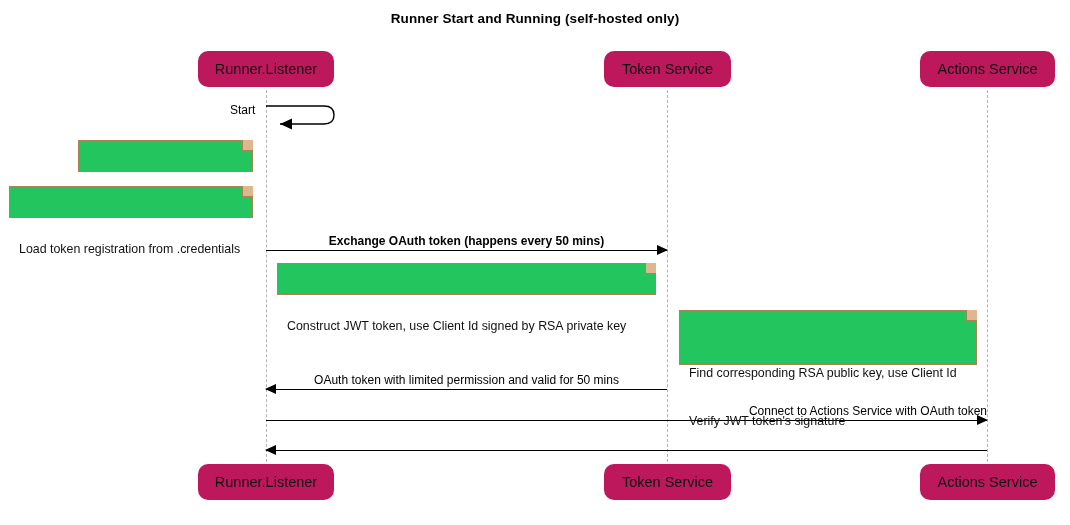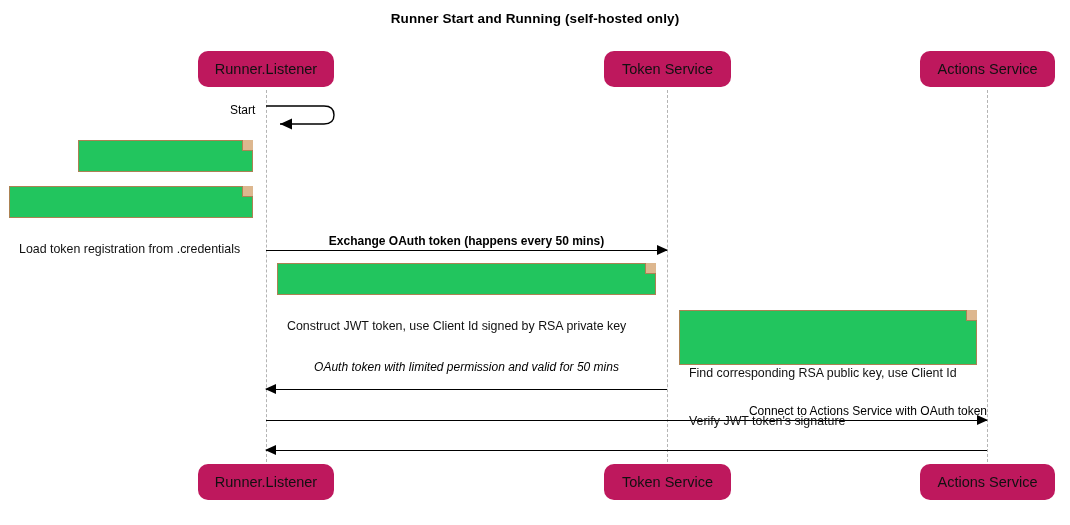--- a/index.html
+++ b/index.html
@@ -197,21 +197,21 @@
   <div class="note" style="left:679px; top:310px; width:298px; height:55px;">
     <span class="fold"></span>
     <span class="note-text">Find corresponding RSA public key, use Client Id</span>
     <span class="note-text">Verify JWT token's signature</span>
   </div>
 
   <div class="msg left" style="left:266px; top:389px; width:401px;">
     <span class="line"></span>
     <span class="head"></span>
   </div>
-  <div class="msg-label centered" style="left:266px; top:360px; width:401px;font-style:italic;">OAuth token with limited permission and valid for 50 mins</div>
+  <div class="msg-label centered" style="left:266px; top:373px; width:401px;">OAuth token with limited permission and valid for 50 mins</div>
 
   <div class="msg right" style="left:266px; top:420px; width:721px;">
     <span class="line"></span>
     <span class="head"></span>
   </div>
   <div class="msg-label centered" style="left:266px; top:404px; width:721px;text-align:right;">Connect to Actions Service with OAuth token</div>
 
   <div class="msg left" style="left:266px; top:450px; width:721px;">
     <span class="line"></span>
     <span class="head"></span>

